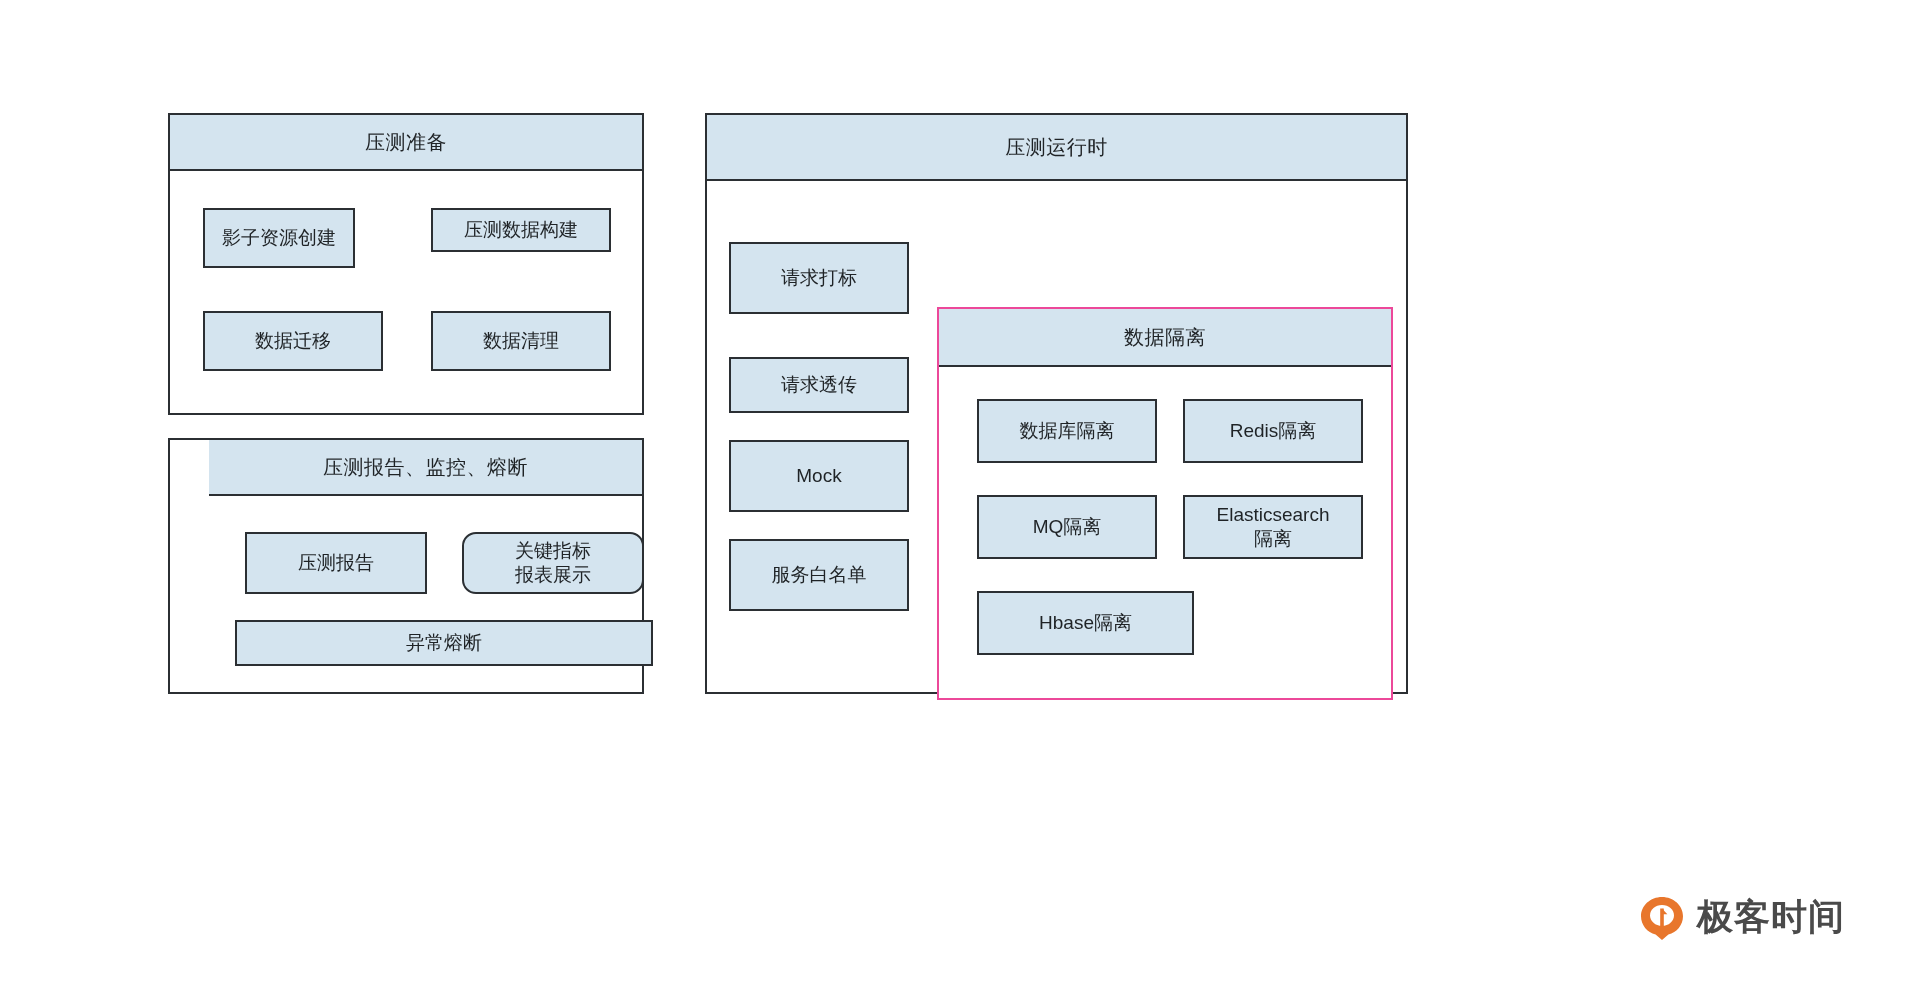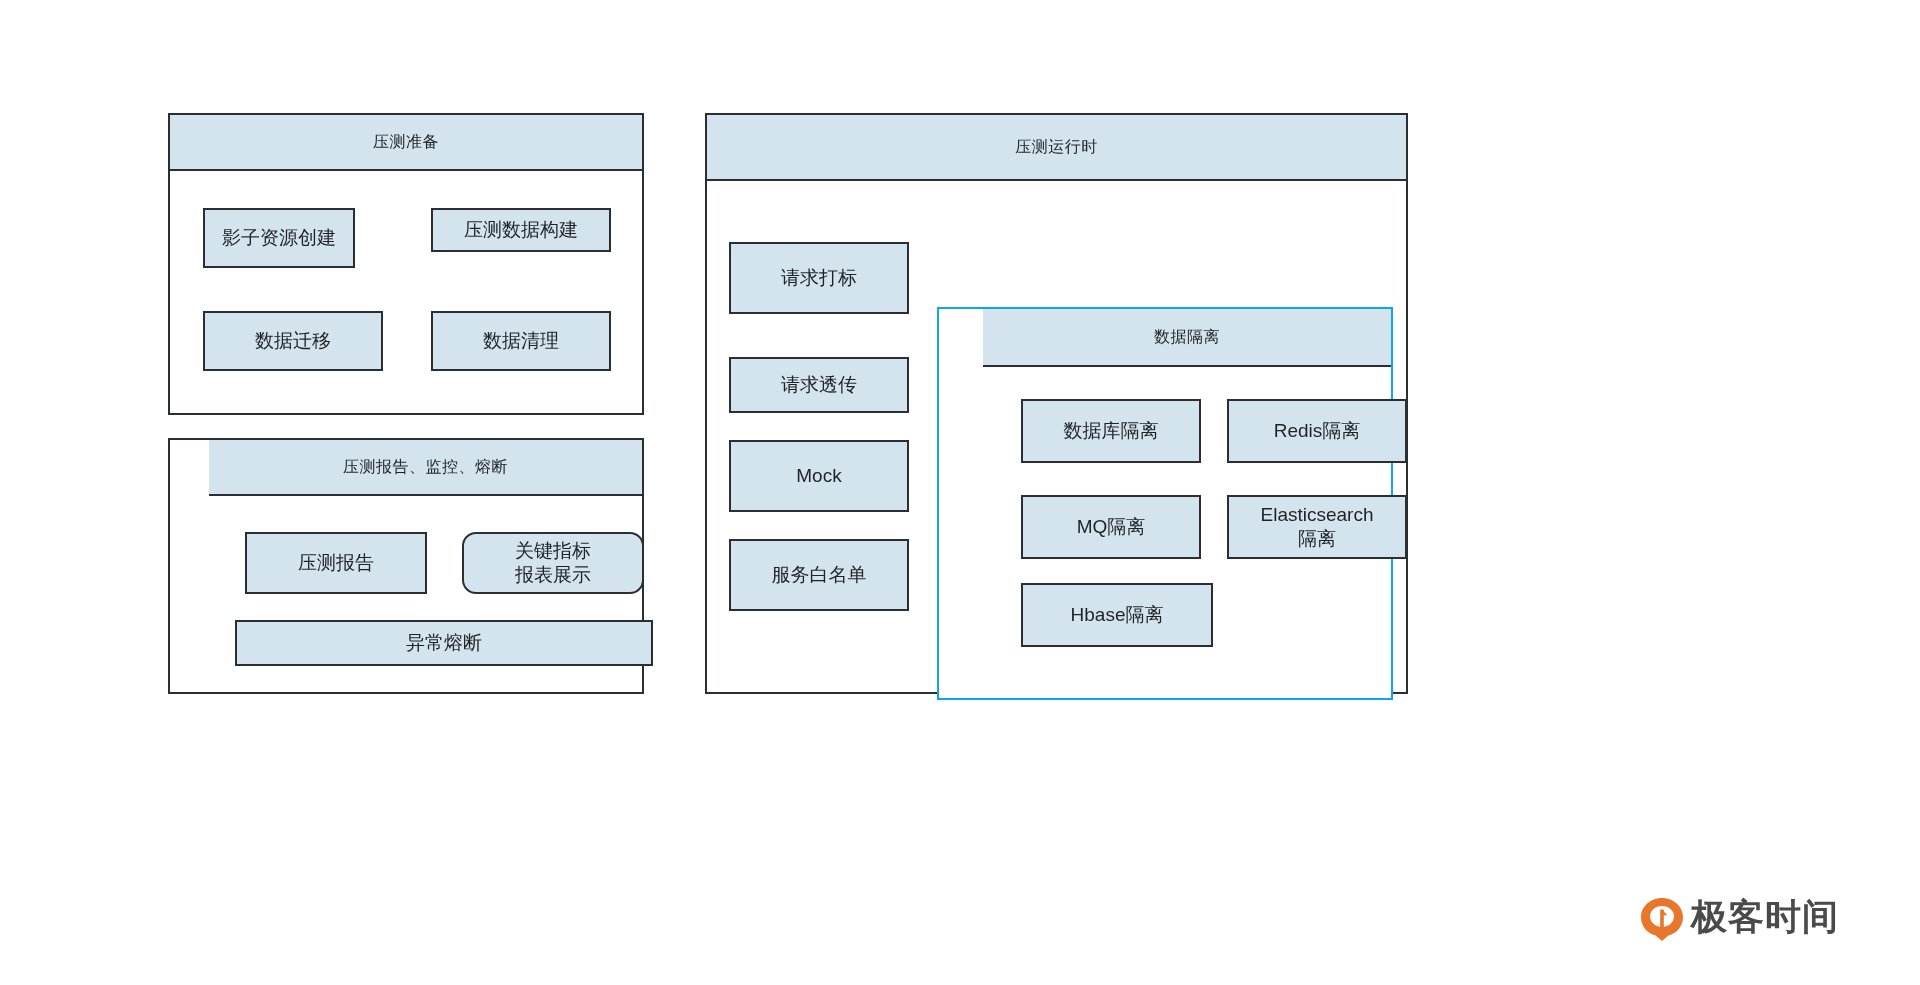--- a/index.html
+++ b/index.html
@@ -23,21 +23,21 @@
     border: 2px solid #2b2f33;
     background: #ffffff;
   }
   .panel-header {
     box-sizing: border-box;
     background: #d4e4ef;
     border-bottom: 2px solid #2b2f33;
     display: flex;
     align-items: center;
     justify-content: center;
-    font-size: 16px;
+    font-size: 20px;
     letter-spacing: 0.5px;
     color: #1f2326;
     white-space: nowrap;
   }
   .panel-body {
     position: relative;
     box-sizing: border-box;
     width: 100%;
   }
 
@@ -80,40 +80,39 @@
   #node-mark         { left: 22px;  top: 61px;  width: 180px; height: 72px; }
   #node-pass         { left: 22px;  top: 176px; width: 180px; height: 56px; }
   #node-mock         { left: 22px;  top: 259px; width: 180px; height: 72px; }
   #node-whitelist    { left: 22px;  top: 358px; width: 180px; height: 72px; }
 
   
   #panel-isolation {
     position: absolute;
     left: 230px; top: 126px; width: 456px; height: 393px;
     box-sizing: border-box;
-    border: 2px solid #0ea5e9;
+    border: 2px solid #ec4899;
     background: #ffffff;
-    padding-left: 44px;
   }
   #panel-isolation .panel-header { height: 58px; }
 
   #node-db           { left: 38px;  top: 32px;  width: 180px; height: 64px; }
   #node-redis        { left: 244px; top: 32px;  width: 180px; height: 64px; }
   #node-mq           { left: 38px;  top: 128px; width: 180px; height: 64px; }
   #node-es           { left: 244px; top: 128px; width: 180px; height: 64px; }
-  #node-hbase        { left: 38px;  top: 216px; width: 192px; height: 64px; }
+  #node-hbase        { left: 38px;  top: 224px; width: 217px; height: 64px; }
 
   
   #brand {
     position: absolute;
     left: 1639px;
     top: 893px;
     display: flex;
-    align-items: flex-end;
-    gap: 6px;
+    align-items: center;
+    gap: 12px;
   }
   .brand-mark {
     position: relative;
     width: 46px;
     height: 46px;
   }
   .brand-text {
     font-size: 36px;
     font-weight: bold;
     letter-spacing: 1px;

